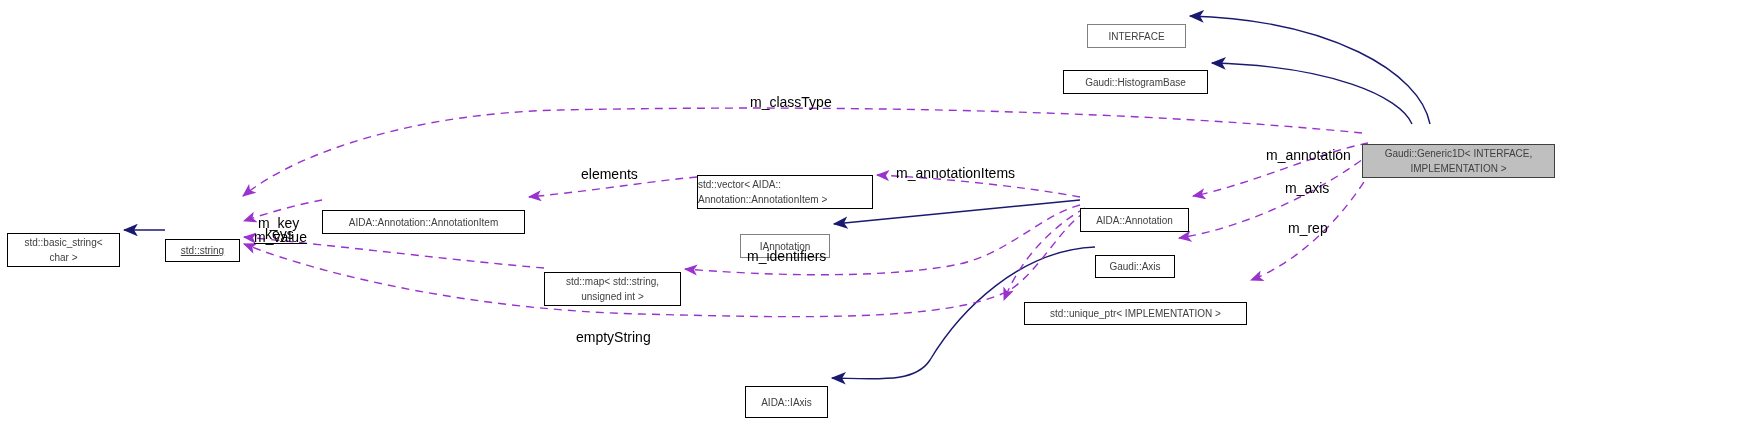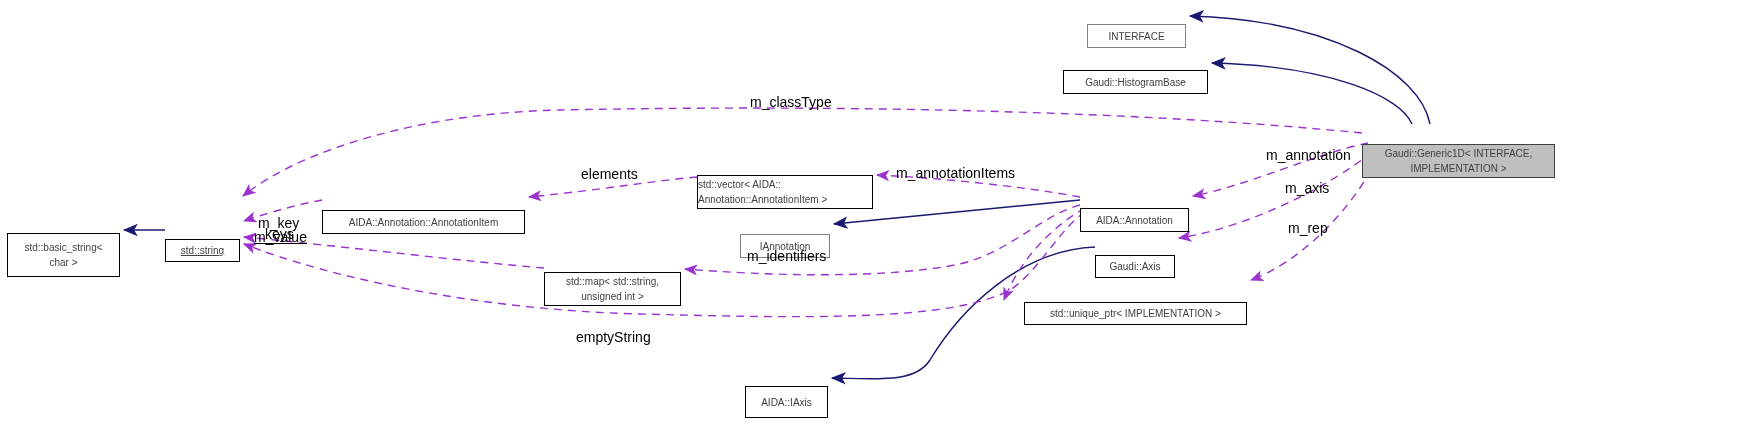--- a/index.html
+++ b/index.html
@@ -102,21 +102,21 @@
   <div id="nodes-layer">
       <div class="node grayborder" style="left: 1087px; top: 4px; width: 99px; height: 24px;">INTERFACE</div>
       <div class="node" style="left: 1063px; top: 50px; width: 145px; height: 24px;">Gaudi::HistogramBase</div>
       <div class="node highlight" style="left: 1362px; top: 124px; width: 193px; height: 34px;">Gaudi::Generic1D&lt; INTERFACE,
 IMPLEMENTATION &gt;</div>
       <div class="node leftalign" style="left: 697px; top: 155px; width: 176px; height: 34px;">std::vector&lt; AIDA::
 Annotation::AnnotationItem &gt;</div>
       <div class="node" style="left: 322px; top: 190px; width: 203px; height: 24px;">AIDA::Annotation::AnnotationItem</div>
       <div class="node" style="left: 1080px; top: 188px; width: 109px; height: 24px;">AIDA::Annotation</div>
       <div class="node grayborder" style="left: 740px; top: 214px; width: 90px; height: 24px;">IAnnotation</div>
-      <div class="node" style="left: 7px; top: 213px; width: 113px; height: 44px;">std::basic_string&lt;
+      <div class="node" style="left: 7px; top: 213px; width: 113px; height: 34px;">std::basic_string&lt;
 char &gt;</div>
       <div class="node" style="left: 165px; top: 219px; width: 75px; height: 23px; text-decoration: underline;">std::string</div>
       <div class="node" style="left: 1095px; top: 235px; width: 80px; height: 23px;">Gaudi::Axis</div>
       <div class="node" style="left: 544px; top: 252px; width: 137px; height: 34px;">std::map&lt; std::string,
 unsigned int &gt;</div>
       <div class="node" style="left: 1024px; top: 282px; width: 223px; height: 23px;">std::unique_ptr&lt; IMPLEMENTATION &gt;</div>
       <div class="node" style="left: 745px; top: 366px; width: 83px; height: 32px;">AIDA::IAxis</div>
     </div>
   <div id="labels-layer">
       <div class="edge-label" style="left: 750px; top: 95px;">m_classType</div>

